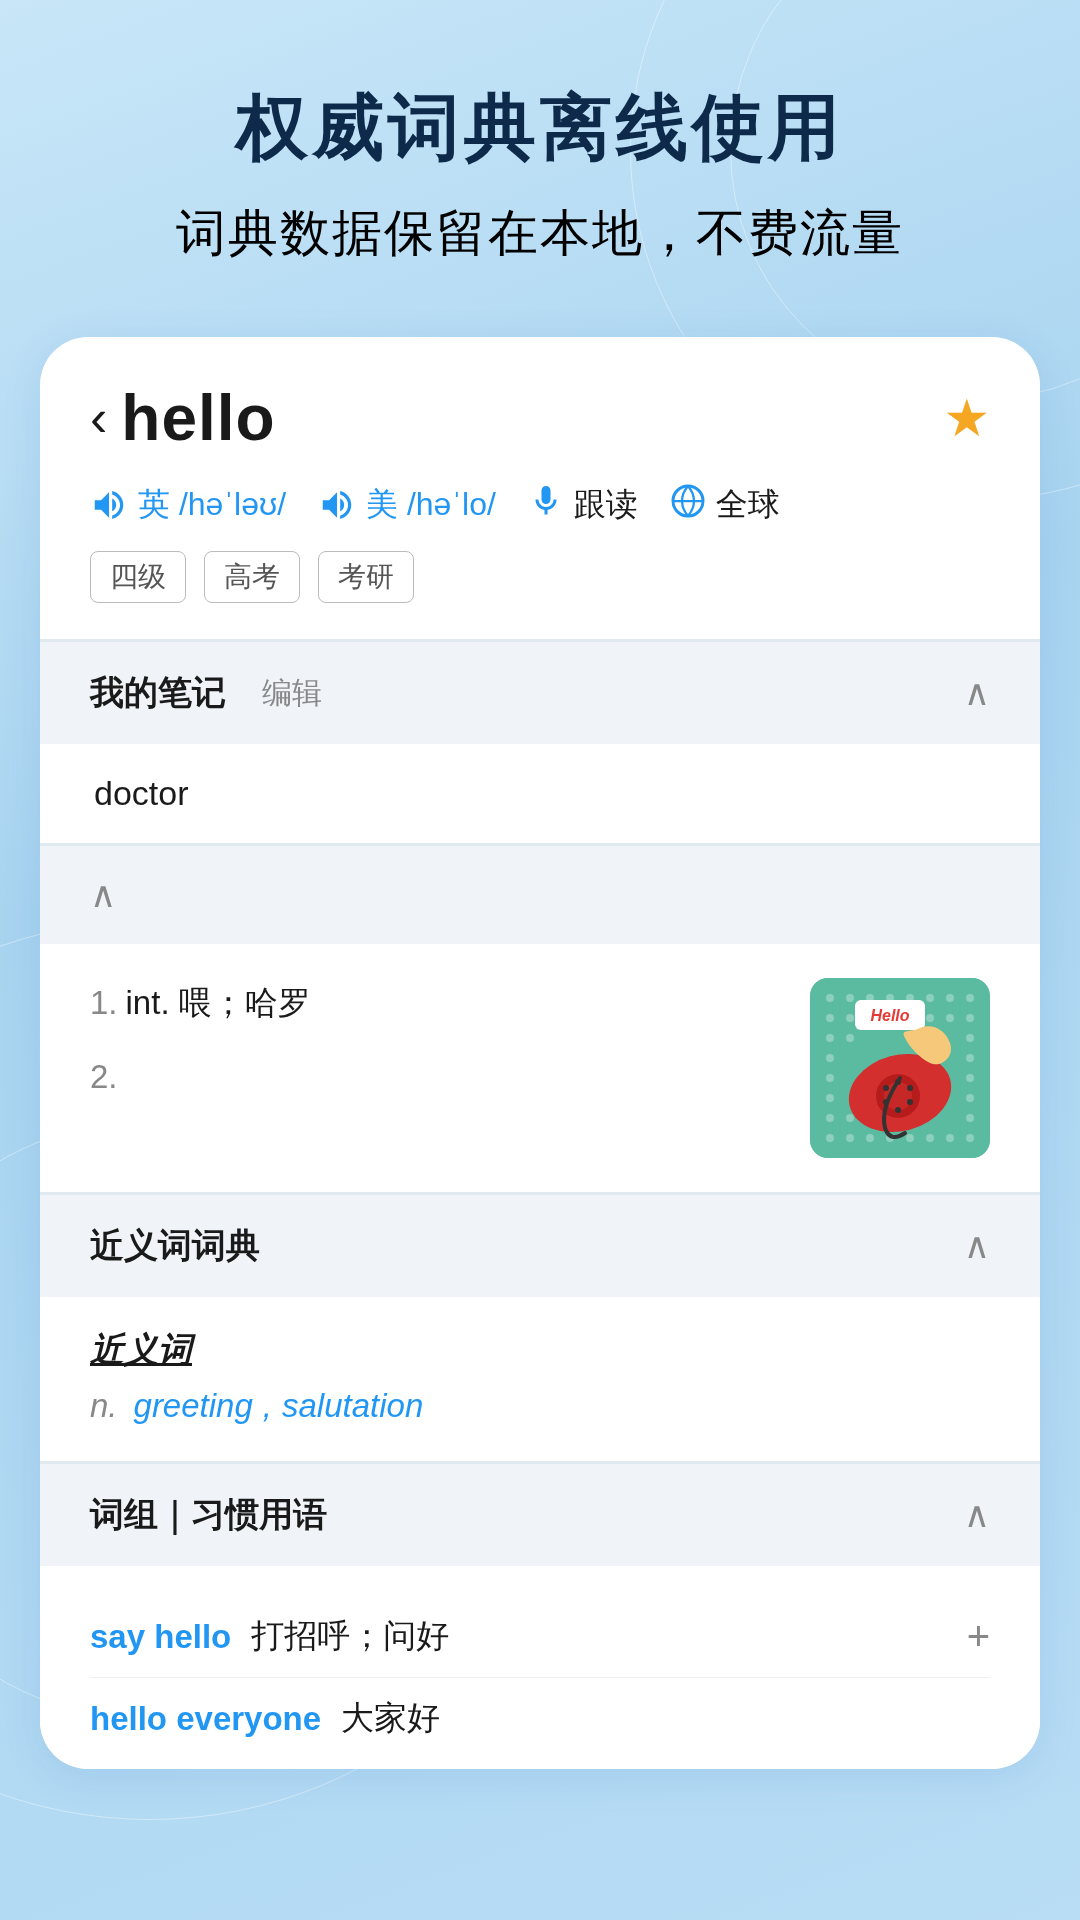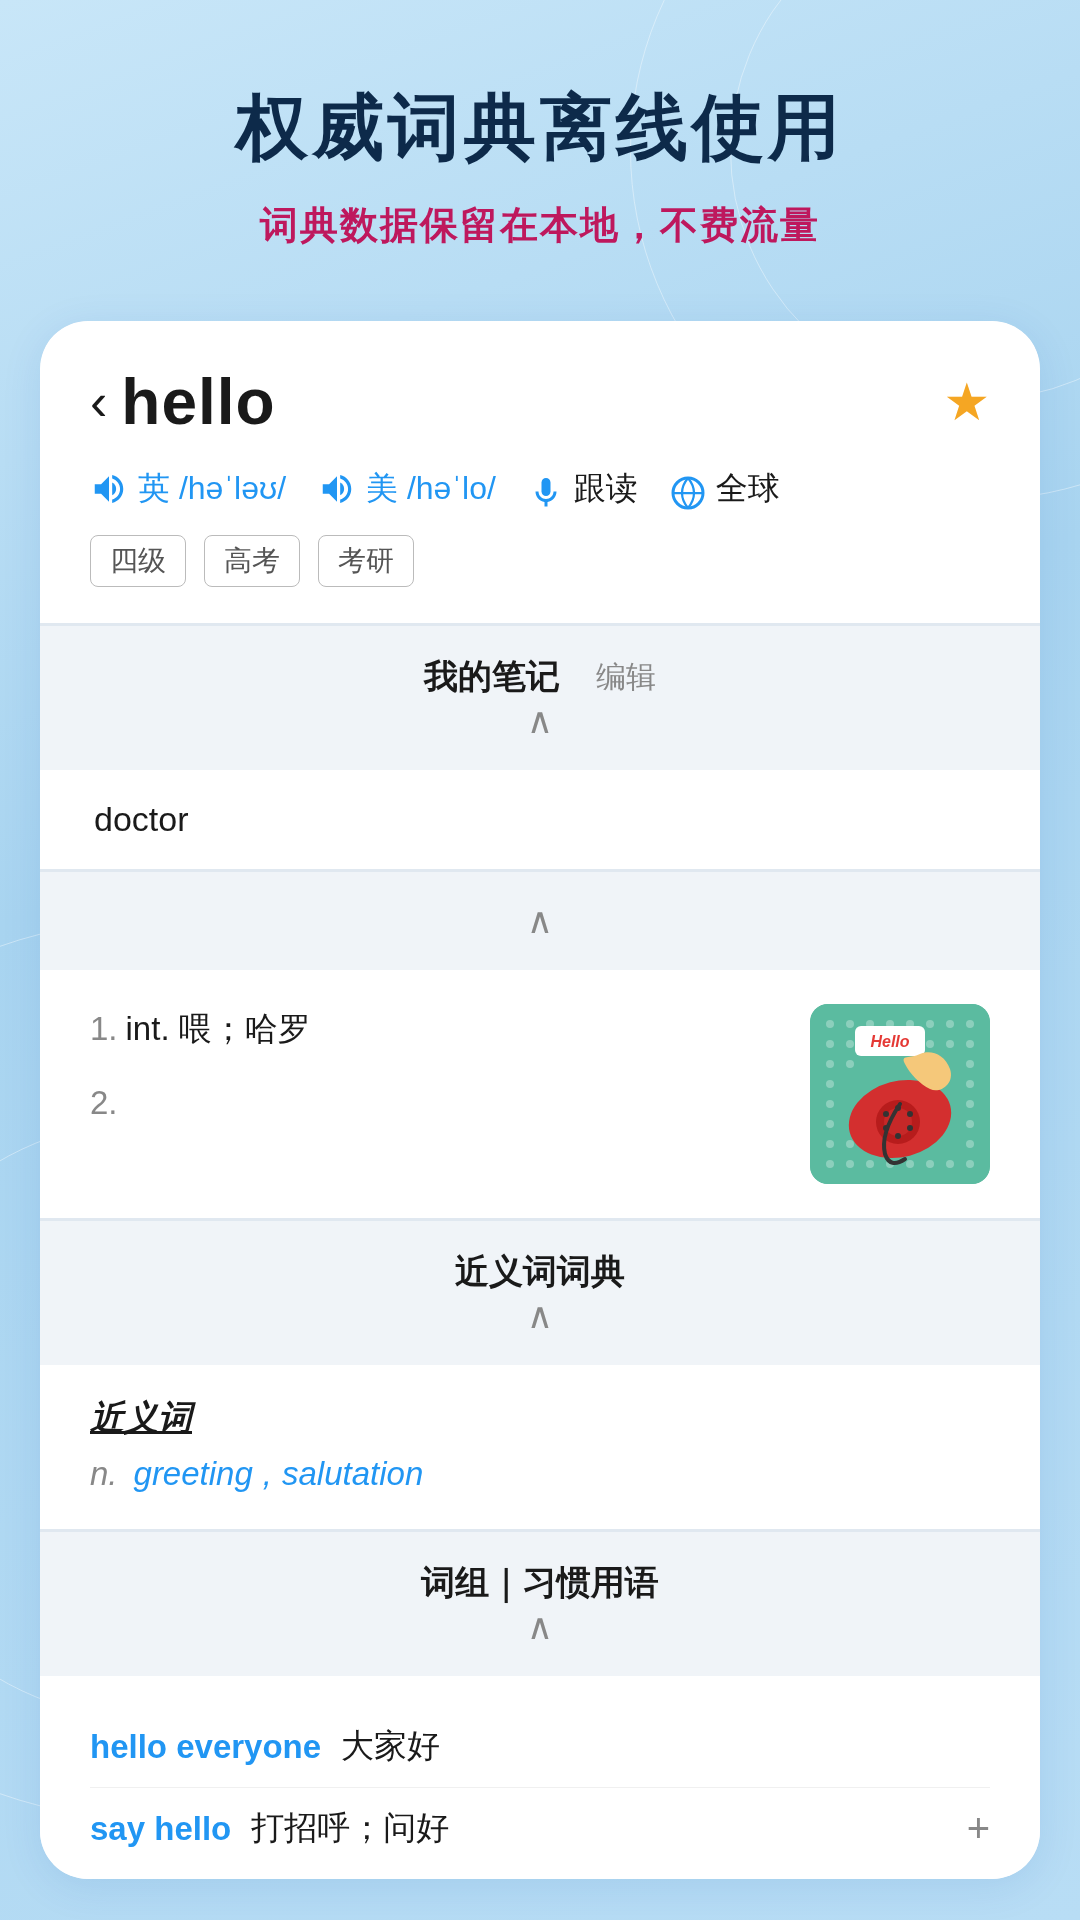--- a/index.html
+++ b/index.html
@@ -32,23 +32,23 @@
       z-index: 1;
     }
     .hero-title {
       font-size: 72px;
       font-weight: 900;
       color: #0d2a4a;
       letter-spacing: 4px;
       margin-bottom: 24px;
     }
     .hero-subtitle {
-      font-size: 38px;
-      color: #be185d;
-      font-weight: 700;
+      font-size: 50px;
+      color: #000000;
+      font-weight: 400;
       letter-spacing: 2px;
     }
 
     
     .dict-card {
       background: #f0f4f8;
       border-radius: 48px;
       margin: 30px 40px 0;
       overflow: hidden;
       position: relative;
@@ -107,21 +107,21 @@
       height: 38px;
       color: #2196F3;
     }
     .phonetic-label {
       font-size: 32px;
       color: #2196F3;
       font-weight: 400;
     }
     .action-item {
       display: flex;
-      align-items: flex-end;
+      align-items: flex-start;
       gap: 10px;
     }
     .mic-icon, .globe-icon {
       width: 36px;
       height: 36px;
       color: #2196F3;
     }
     .action-label {
       font-size: 32px;
       color: #1a1a1a;
@@ -141,21 +141,20 @@
     }
 
     
     .section-header {
       background: #f0f4f8;
       padding: 28px 50px;
       display: flex;
       align-items: center;
       justify-content: space-between;
       border-top: 1px solid #e0e8f0;
-      flex-direction: column;
     }
     .section-title {
       font-size: 34px;
       font-weight: 700;
       color: #1a1a1a;
     }
     .section-edit {
       font-size: 30px;
       color: #888;
       margin-left: 36px;
@@ -474,26 +473,26 @@
   <div class="section-sep"></div>
   <div class="section-header">
     <div class="section-left">
       <span class="section-title">词组｜习惯用语</span>
     </div>
     <span class="chevron-up">∧</span>
   </div>
   <div class="phrases-content">
     <div class="phrase-row">
       <div class="phrase-left">
+        <span class="phrase-en">say hello</span>
+        <span class="phrase-zh">打招呼；问好</span>
+      </div>
+      <span class="phrase-plus">+</span>
+    </div>
+    <div class="phrase-row">
+      <div class="phrase-left">
         <span class="phrase-en">hello everyone</span>
         <span class="phrase-zh">大家好</span>
       </div>
     </div>
-    <div class="phrase-row">
-      <div class="phrase-left">
-        <span class="phrase-en">say hello</span>
-        <span class="phrase-zh">打招呼；问好</span>
-      </div>
-      <span class="phrase-plus">+</span>
-    </div>
   </div>
 
 </div>
 
 </body></html>

